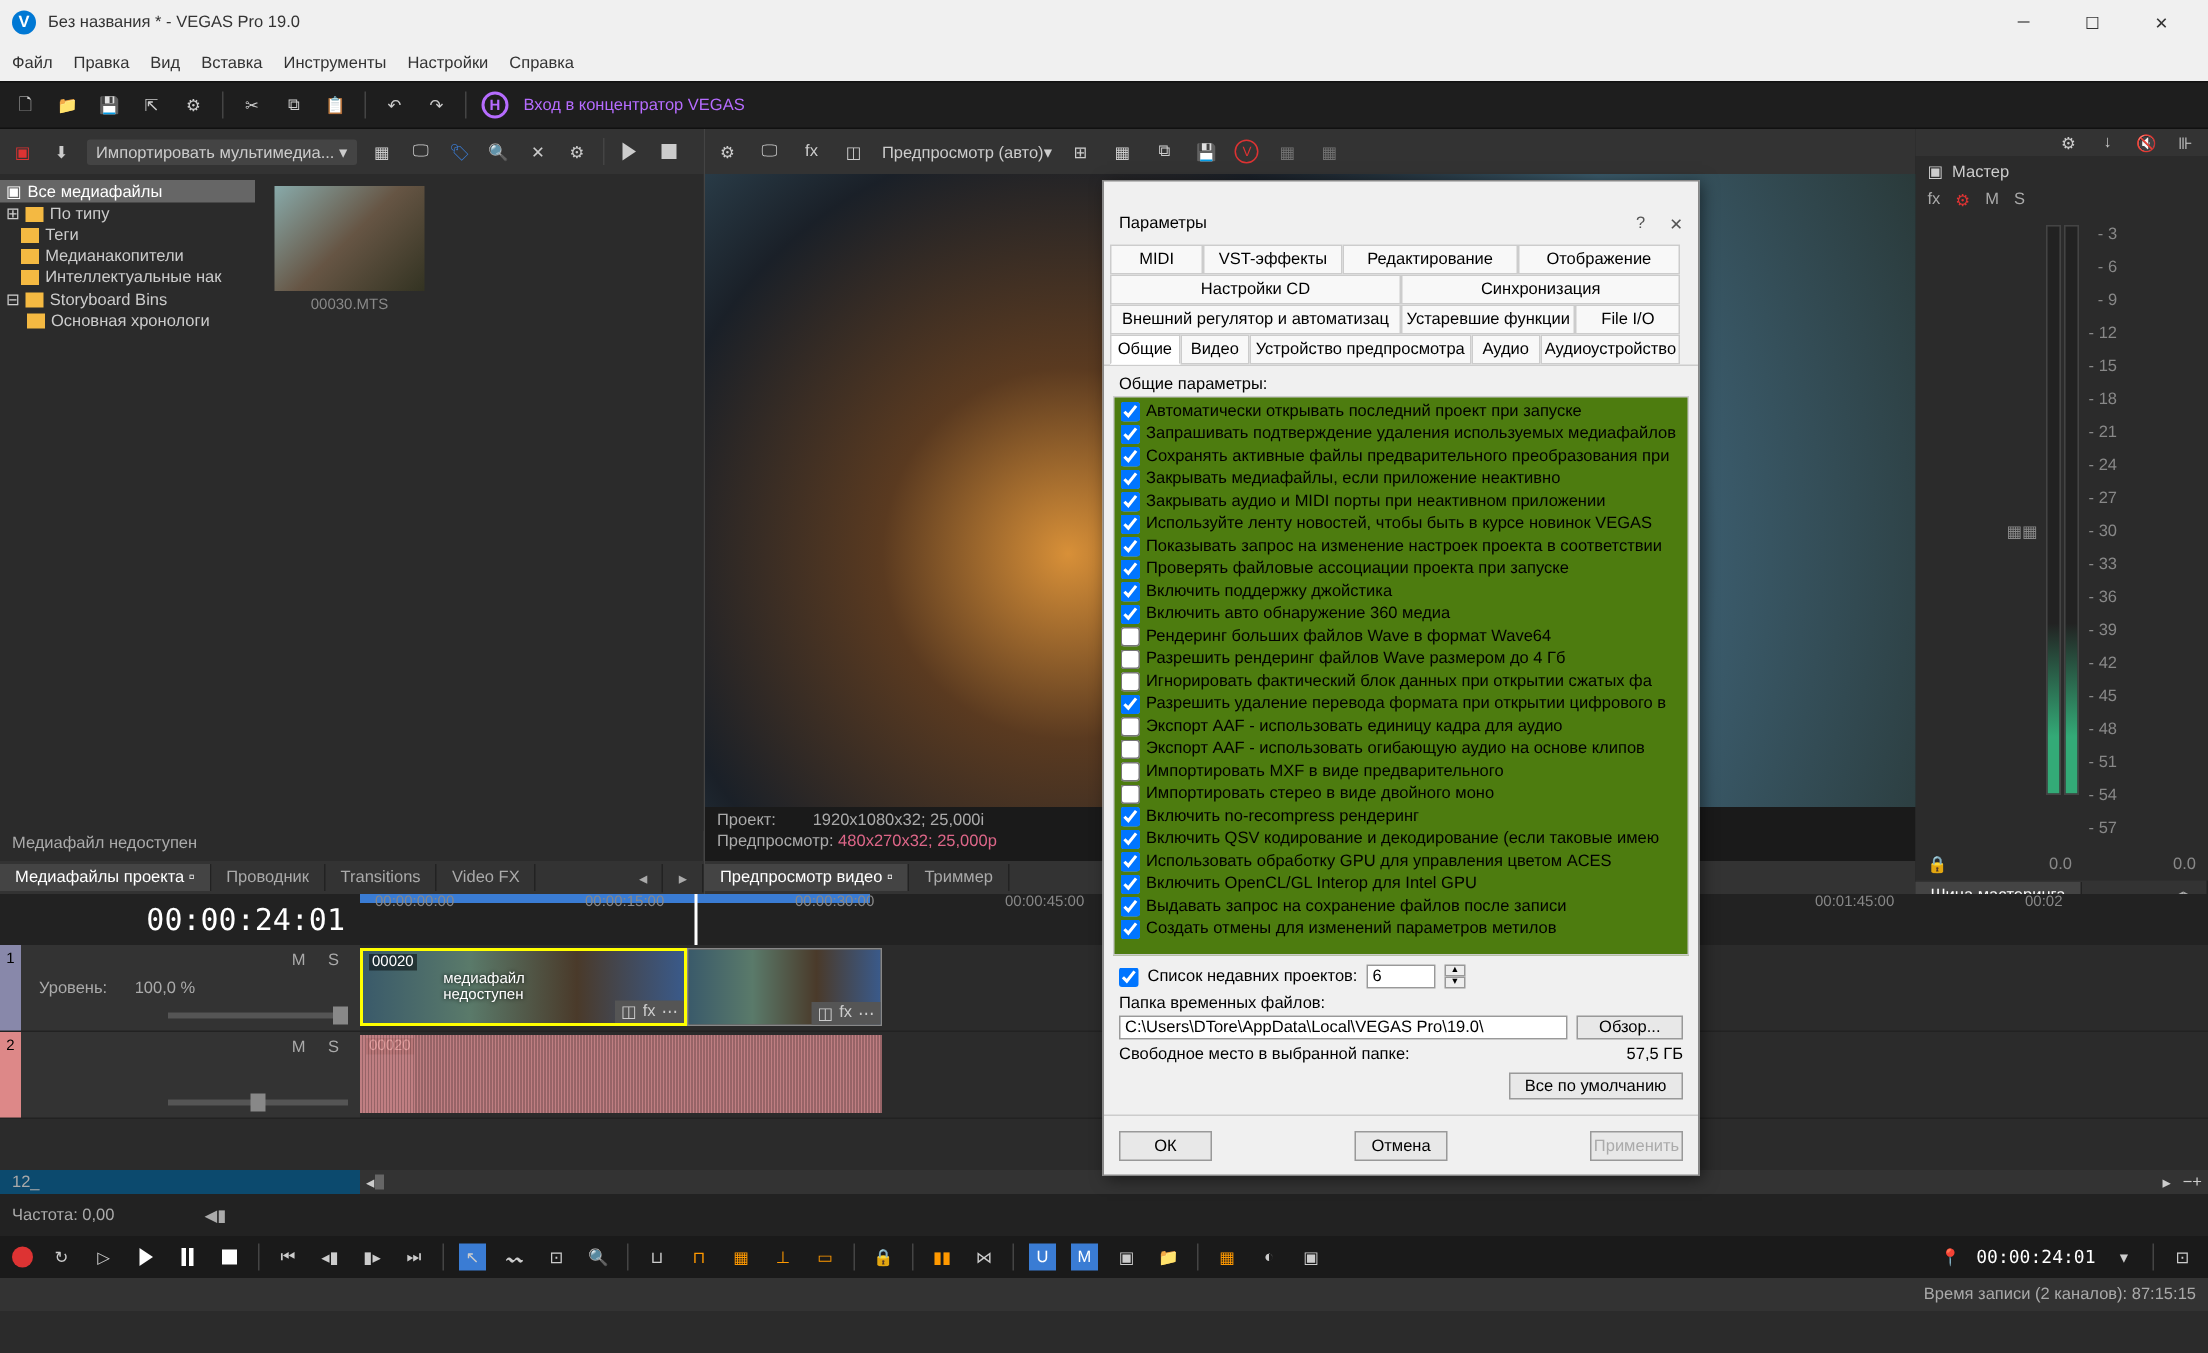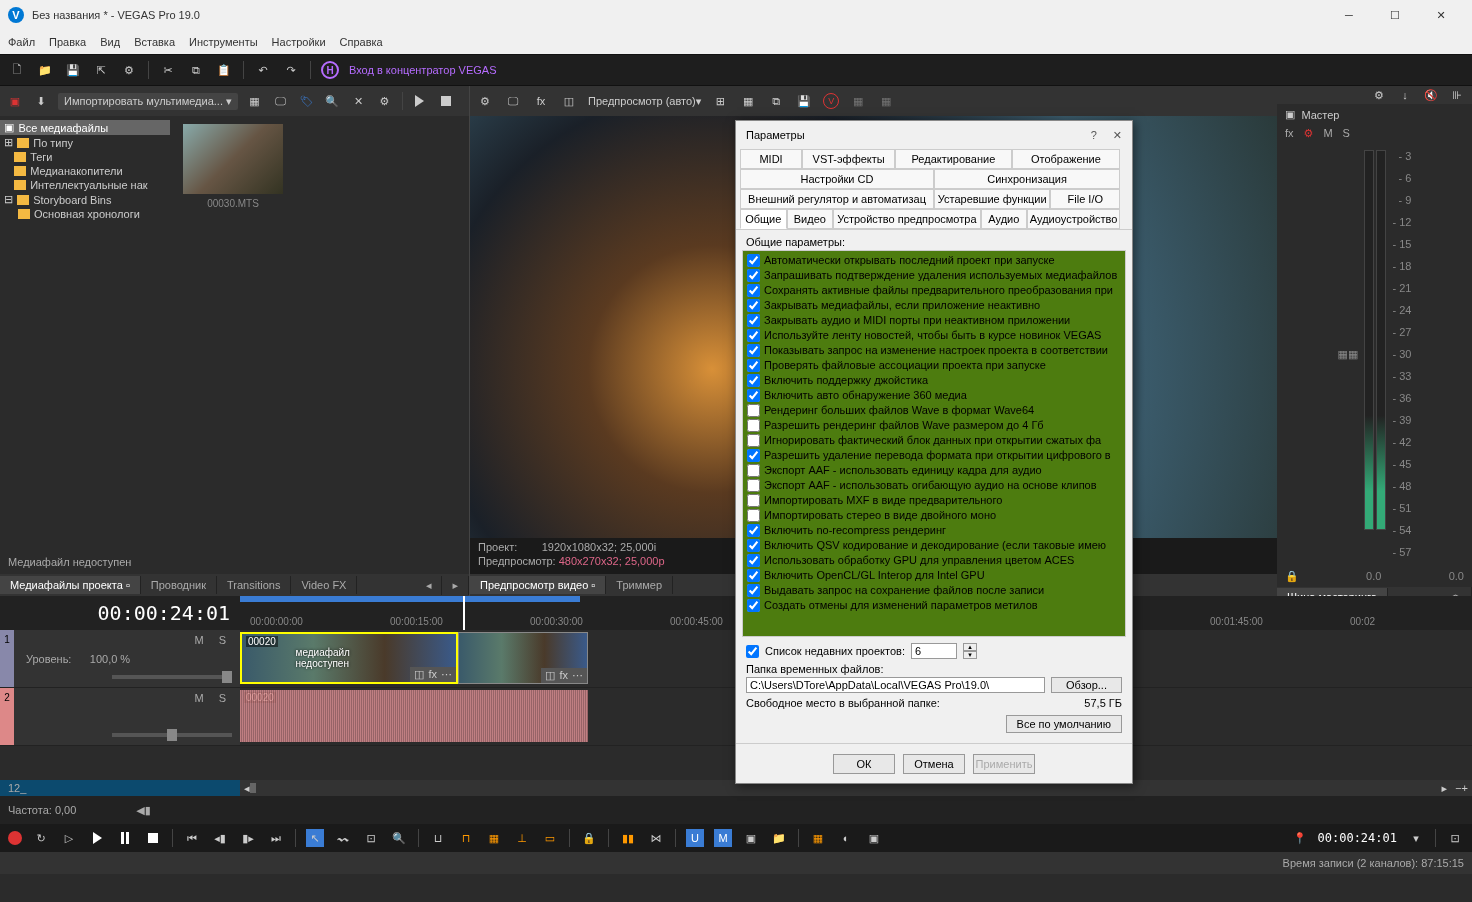--- a/index.html
+++ b/index.html
@@ -46,21 +46,21 @@
 .tabrow { height:22px; background:#333; display:flex; align-items:center; font-size:11px; }
 .tabrow .tab { padding:3px 10px; color:#aaa; border-right:1px solid #222; }
 .tabrow .tab.active { background:#444; color:#fff; }
 .tabrow .spacer { flex:1; }
 .timeline { height:200px; background:#2b2b2b; display:flex; flex-direction:column; }
 .tl-ruler { height:34px; display:flex; }
 .tl-left { width:240px; background:#222; display:flex; align-items:center; justify-content:flex-end; padding-right:10px; }
 .tl-time { font-size:20px; color:#fff; font-family:"Consolas",monospace; }
 .tl-right { flex:1; background:#222; position:relative; overflow:hidden; }
 .tl-marks { position:absolute; top:0; left:0; right:0; height:100%; }
-.tl-mark { position:absolute; top:20px; color:#888; font-size:10px; }
+.tl-mark { position:absolute; top:0; color:#888; font-size:10px; }
 .tl-region { position:absolute; top:0; height:6px; background:#3a7cd4; }
 .tl-tracks { flex:1; display:flex; }
 .track-heads { width:240px; }
 .track-head { height:58px; background:#333; border-bottom:1px solid #222; display:flex; align-items:center; padding:0 8px; position:relative; }
 .track-head .num { position:absolute; left:0; top:0; width:14px; height:100%; background:#999; color:#000; text-align:center; padding-top:4px; font-size:10px; }
 .track-head .ms { position:absolute; right:8px; top:4px; color:#aaa; font-size:11px; letter-spacing:6px; }
 .track-head .level { color:#aaa; font-size:11px; margin-left:18px; }
 .track-head .slider { position:absolute; right:8px; bottom:8px; width:120px; height:4px; background:#555; }
 .track-head .slider .knob { position:absolute; right:0; top:-4px; width:10px; height:12px; background:#888; }
 .track-content { flex:1; position:relative; background:#2b2b2b; overflow:hidden; }
@@ -83,39 +83,39 @@
 .rec { width:14px; height:14px; background:#d33; border-radius:50%; }
 .play { width:0; height:0; border-left:9px solid #fff; border-top:6px solid transparent; border-bottom:6px solid transparent; }
 .pause { display:flex; gap:2px; }
 .pause span { width:3px; height:12px; background:#fff; }
 .stop { width:10px; height:10px; background:#fff; }
 .tc { font-family:Consolas,monospace; color:#fff; font-size:12px; }
 .red-v { width:16px;height:16px;border:1px solid #d33;border-radius:50%;color:#d33;display:flex;align-items:center;justify-content:center;font-size:9px; }
 
 
 .dialog { position:absolute; left:735px; top:120px; width:398px; height:664px; background:#f0f0f0; border:1px solid #888; box-shadow:2px 2px 10px rgba(0,0,0,0.5); color:#000; display:flex; flex-direction:column; }
-.dlg-title { height:28px; display:flex; align-items:center; padding:0 10px; }
+.dlg-title { height:28px; display:flex; align-items:center; padding:0 10px;margin-top:14px; }
 .dlg-title .btns { margin-left:auto; display:flex; gap:16px; color:#555; }
 .dlg-tabs { display:flex; flex-wrap:wrap; border-bottom:1px solid #ccc; padding:0 4px; }
 .dlg-tab { padding:3px 0; border:1px solid #ccc; background:#f8f8f8; text-align:center; cursor:default; font-size:11px; }
 .dlg-tab.active { background:#fff; border-bottom:1px solid #fff; position:relative; z-index:1; }
 .dlg-section-label { padding:6px 10px 2px; }
 .dlg-list { flex:1; overflow-y:auto; background:#4d7c0f; margin:0 6px; border:1px solid #ccc; padding:2px 0; }
 .dlg-row { display:flex; align-items:flex-start; padding:0 4px; font-size:11px; line-height:15px; }
 .dlg-row input[type=checkbox] { margin:1px 4px 0 0; width:13px; height:13px; }
 .dlg-bottom { padding:6px 10px; }
 .dlg-field { display:flex; align-items:center; gap:6px; margin-bottom:4px; font-size:11px; }
 .dlg-field input[type=text] { border:1px solid #999; padding:1px 3px; font-size:11px; }
 .dlg-field .num { width:46px; }
 .dlg-field .path { flex:1; }
 .dlg-field button { padding:1px 14px; border:1px solid #999; background:#e8e8e8; font-size:11px; }
 .dlg-free { display:flex; justify-content:space-between; font-size:11px; margin-bottom:6px;text-align:right; }
 .dlg-default { text-align:right; margin-bottom:4px; }
 .dlg-default button { padding:2px 10px; border:1px solid #999; background:#e8e8e8; font-size:11px; }
-.dlg-actions { height:40px; border-top:1px solid #ccc; display:flex; align-items:center; justify-content:center; gap:8px; padding:0 10px; }
+.dlg-actions { height:40px; border-top:1px solid #ccc; display:flex; align-items:center; justify-content:space-between; gap:8px; padding:0 10px; }
 .dlg-actions button { width:62px; padding:3px 0; border:1px solid #999; background:#e8e8e8; font-size:11px; }
 .dlg-actions button:disabled { color:#aaa; }
 .spinner { width:14px; display:inline-flex; flex-direction:column; }
 .spinner span { height:8px; border:1px solid #999; background:#eee; font-size:7px; text-align:center; line-height:6px; }
 </style>
 </head>
 <body>
 
 <div class="titlebar">
   <div class="logo">V</div>

